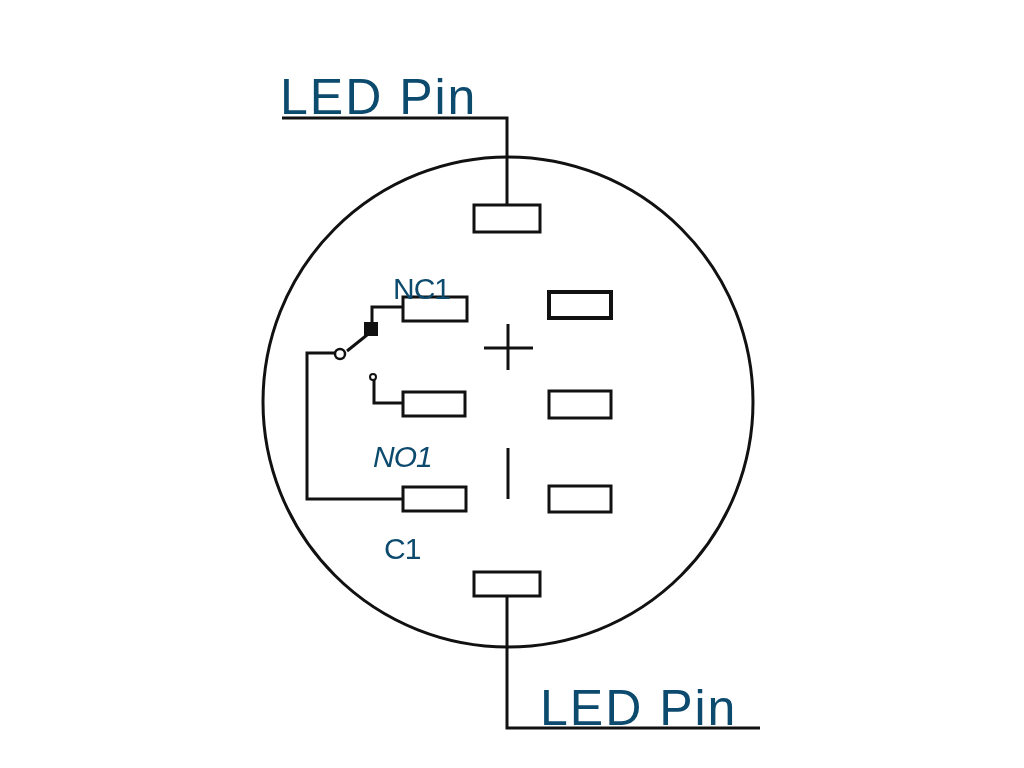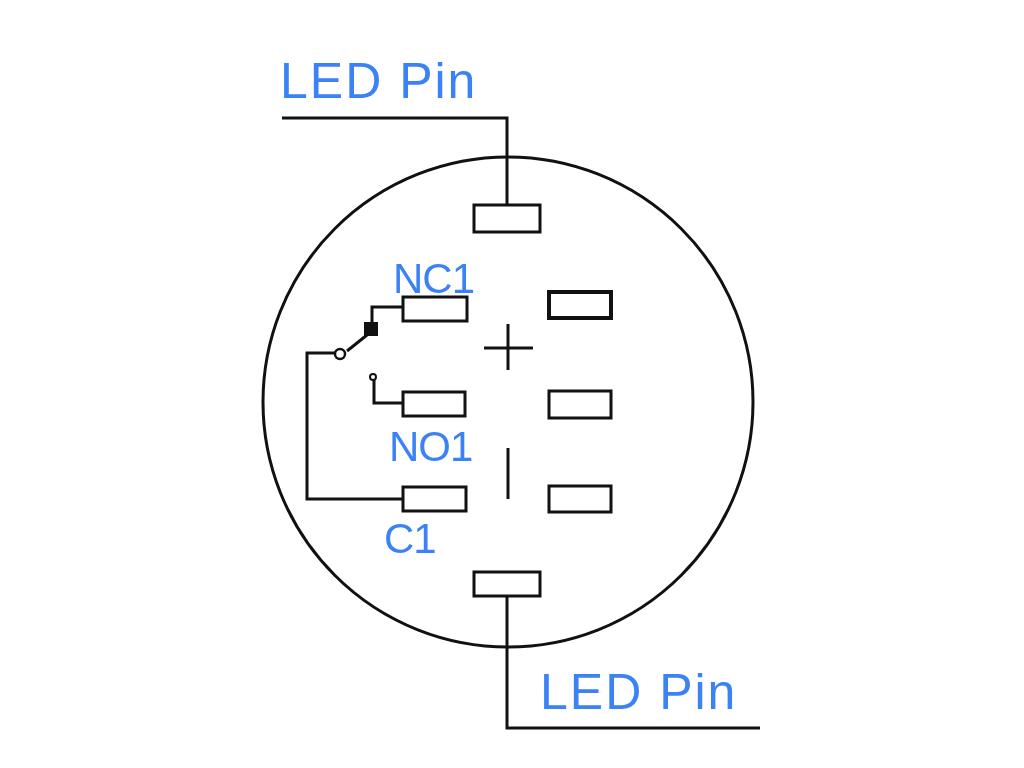--- a/index.html
+++ b/index.html
@@ -1,20 +1,20 @@
 <!DOCTYPE html>
 <html><head>
 <meta charset="utf-8">
 <style>
   html, body { margin:0; padding:0; background:#ffffff; }
   body { width:1024px; height:768px; position:relative; overflow:hidden; font-family:"Liberation Sans", sans-serif; }
   svg { position:absolute; left:0; top:0; }
-  .lbl { position:absolute; color:#3b82f6; font-family:"Liberation Sans", sans-serif; white-space:nowrap; line-height:1; }
+  .lbl { position:absolute; color:#0c4a6e; font-family:"Liberation Sans", sans-serif; white-space:nowrap; line-height:1;margin-top:16px; }
   .led { font-size:50px; letter-spacing:2px; }
-  .pinlbl { font-size:42px; letter-spacing:-1px; }
+  .pinlbl { font-size:30px; letter-spacing:-1px; }
 </style>
 </head>
 <body>
 
 <svg width="1024" height="768" viewBox="0 0 1024 768">
 
   <circle cx="508" cy="402" r="245" fill="none" stroke="#111" stroke-width="3"></circle>
 
   <polyline points="282,118 507,118 507,206" fill="none" stroke="#111" stroke-width="3"></polyline>
 
@@ -38,14 +38,14 @@
   <polyline points="374,380 374,403 403,403" fill="none" stroke="#111" stroke-width="3"></polyline>
 
   <line x1="484" y1="348" x2="533" y2="348" stroke="#111" stroke-width="3"></line>
   <line x1="508" y1="324" x2="508" y2="370" stroke="#111" stroke-width="3"></line>
   <line x1="508" y1="448" x2="508" y2="499" stroke="#111" stroke-width="3"></line>
 </svg>
 
 <div class="lbl led" style="left:280px;top:56px;">LED Pin</div>
 <div class="lbl led" style="left:540px;top:667px;">LED Pin</div>
 <div class="lbl pinlbl" style="left:393px;top:258px;">NC1</div>
-<div class="lbl pinlbl" style="left:389px;top:426px;">NO1</div>
+<div class="lbl pinlbl" style="left:373px;top:426px;font-style:italic;">NO1</div>
 <div class="lbl pinlbl" style="left:384px;top:518px;">C1</div>
 
 </body></html>

